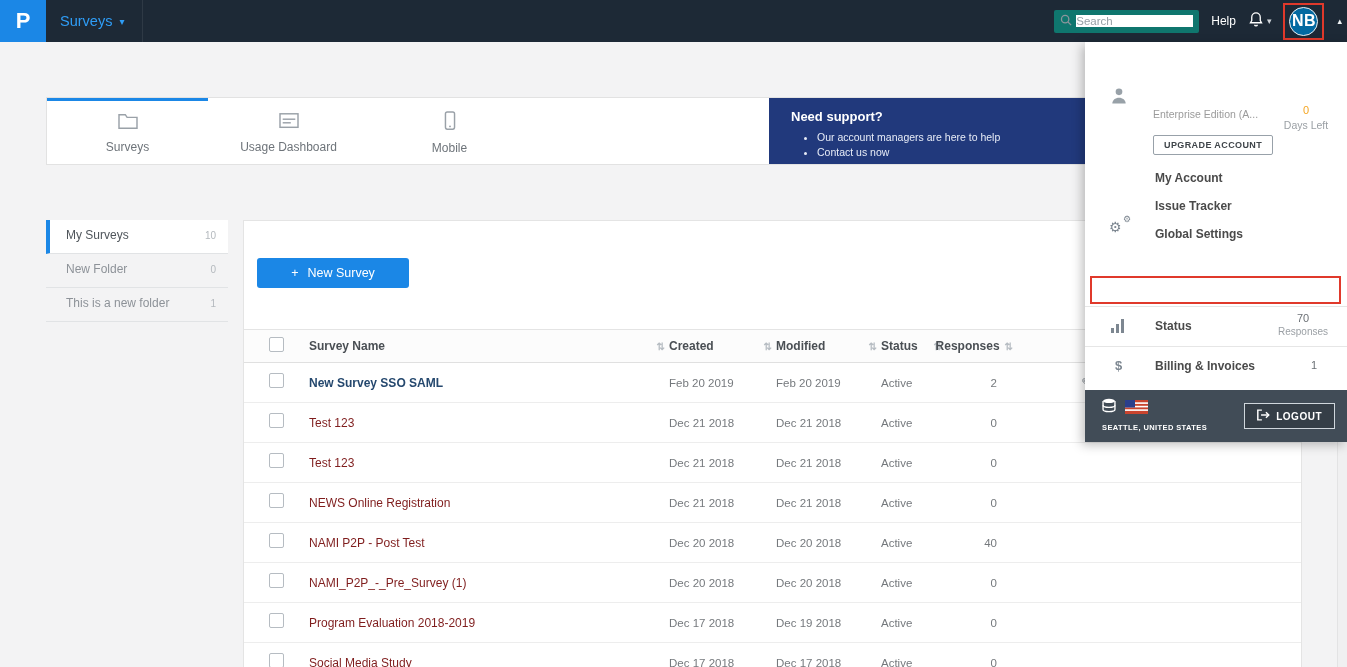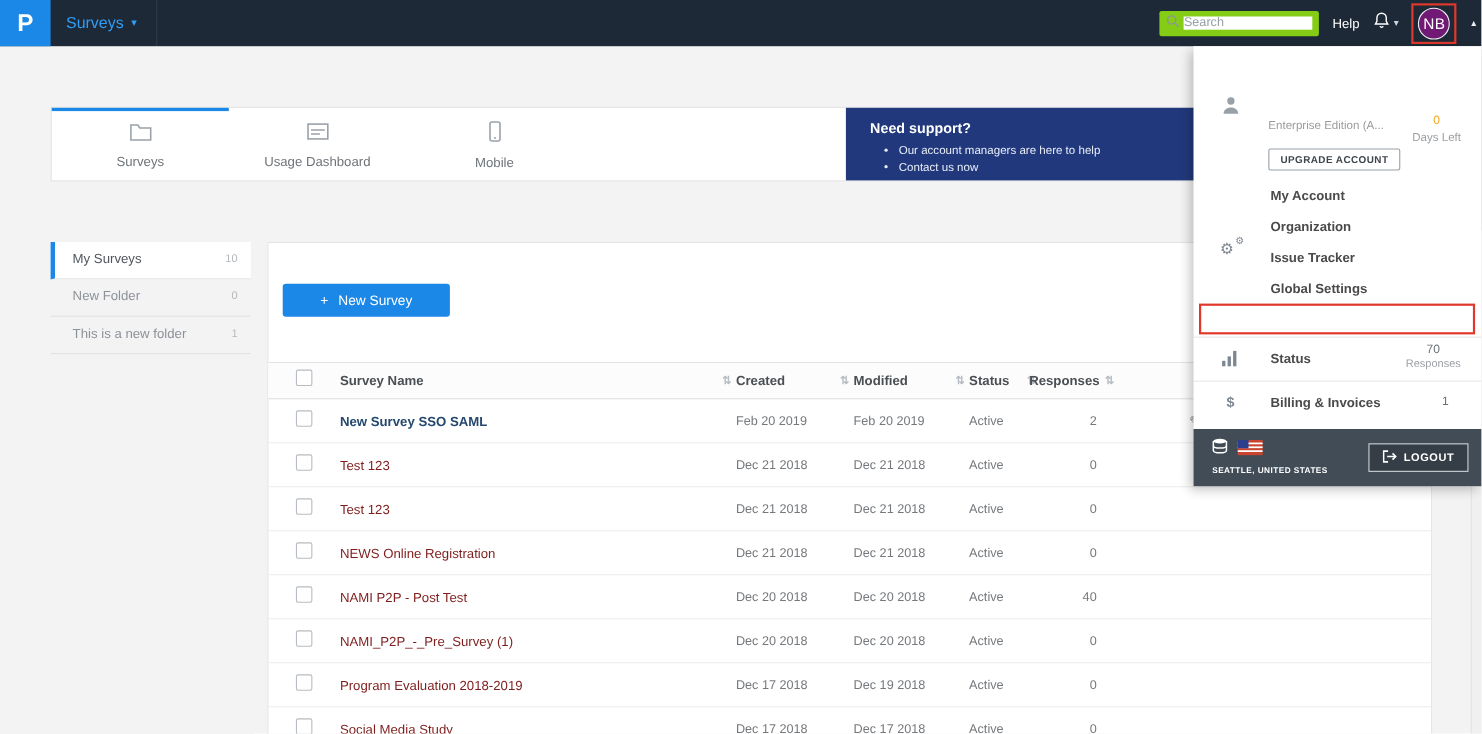--- a/index.html
+++ b/index.html
@@ -9,32 +9,32 @@
 
   
   .topbar { position:absolute; top:0; left:0; right:0; height:42px; background:#1d2936;
             display:flex; align-items:center; z-index:30; }
   .logo-sq { width:46px; height:42px; background:#1b87e6; color:#fff; font-size:22px; font-weight:bold;
              display:flex; align-items:center; justify-content:center; cursor:pointer; }
   .product { height:42px; display:flex; align-items:center; gap:7px; padding:0 18px 0 14px;
              color:#2f9df6; font-size:14.5px; border-right:1px solid rgba(255,255,255,.08); cursor:pointer; }
   .product .caret { font-size:10px; color:#2f9df6; }
   .topbar-right { margin-left:auto; display:flex; align-items:center; gap:12px; padding-right:5px; }
-  .searchbox { width:145px; height:23px; background:#84cc16; border-radius:2px; display:flex; align-items:center;
+  .searchbox { width:145px; height:23px; background:#0f766e; border-radius:2px; display:flex; align-items:center;
                padding:0 6px; gap:4px; }
   .searchbox input { border:0; outline:0; width:100%; font-size:11.5px; color:#444;
                      font-family:"Liberation Sans",sans-serif; }
   .searchbox input::placeholder { color:#98a0a6; }
   .help { color:#fff; font-size:12px; cursor:pointer; }
   .bell-wrap { display:flex; align-items:center; gap:3px; cursor:pointer; }
   .bell-caret { color:#cfd4d9; font-size:9px; }
   .avatar-annot { border:2px solid #e0392b; padding:2px 4px; display:flex; align-items:center; }
   .avatar { width:29px; height:29px; border-radius:50%; border:1.5px solid #eef1f3; color:#fff;
-            font-size:14px; font-weight:normal; display:flex; align-items:center; justify-content:center;
-            background:#701a75; cursor:pointer; letter-spacing:.3px; }
+            font-size:16px; font-weight:bold; display:flex; align-items:center; justify-content:center;
+            background:#0369a1; cursor:pointer; letter-spacing:.3px; }
   .avatar-caret { color:#eef1f3; font-size:9px; margin-left:1px; }
 
   
   .tab-card { position:absolute; left:46px; top:97px; width:1256px; height:68px; background:#fff;
               border:1px solid #e2e2e2; display:flex; z-index:5; }
   .tab { width:161px; height:100%; border-top:3px solid transparent; display:flex; flex-direction:column;
          align-items:center; justify-content:center; gap:6px; cursor:pointer; }
   .tab.active { border-top-color:#1b87e6; }
   .tab .tlabel { font-size:12px; color:#6e747a; }
   .support { position:absolute; left:722px; top:0; right:0; height:100%; background:#21397c;
@@ -335,21 +335,20 @@
     </span>
     <div class="edition">Enterprise Edition (A...</div>
     <button class="upgrade">UPGRADE ACCOUNT</button>
     <div class="daysleft">
       <div class="dnum">0</div>
       <div class="dlab">Days Left</div>
     </div>
 
     <ul class="acct-items">
       <li>My Account</li>
-      <li>Organization</li>
       <li>Issue Tracker</li>
       <li>Global Settings</li>
     </ul>
     <div class="cogs">
       <span class="g1">⚙</span>
       <span class="g2">⚙</span>
     </div>
     <div class="annot-gs"></div>
 
     <div class="divider" style="top:264px"></div>

